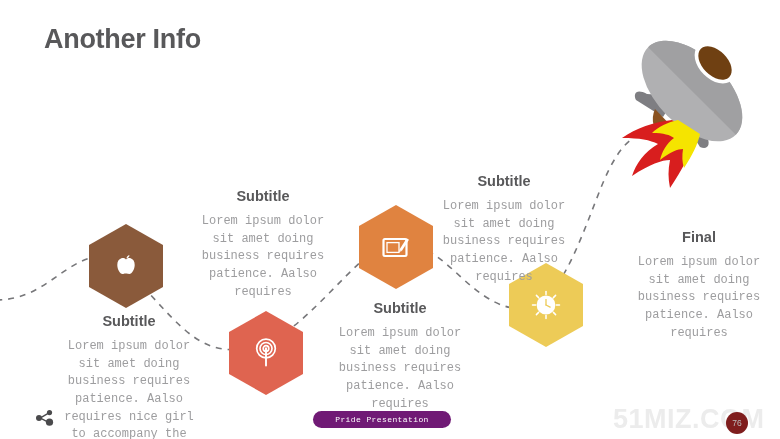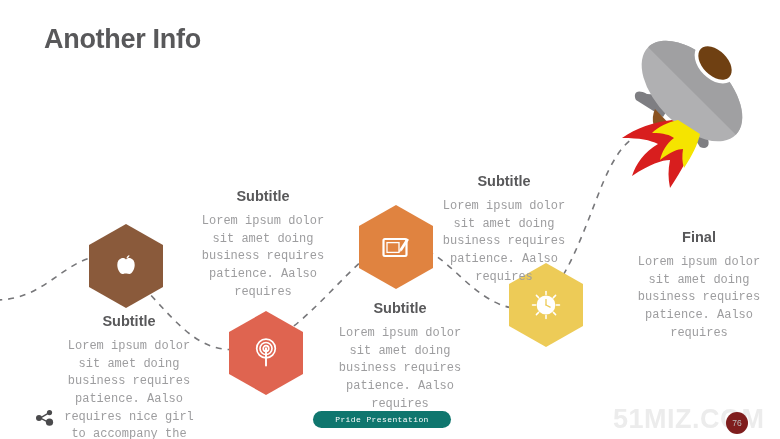--- a/index.html
+++ b/index.html
@@ -85,21 +85,21 @@
   }
 
   
   #footer-pill {
     position: absolute;
     left: 313px;
     top: 411px;
     width: 138px;
     height: 17px;
     border-radius: 9px;
-    background: #0f766e;
+    background: #701a75;
     display: flex;
     align-items: center;
     justify-content: center;
   }
   #footer-pill span {
     font-family: "Liberation Mono", monospace;
     font-size: 8px;
     color: #ffffff;
     letter-spacing: 0.4px;
   }

